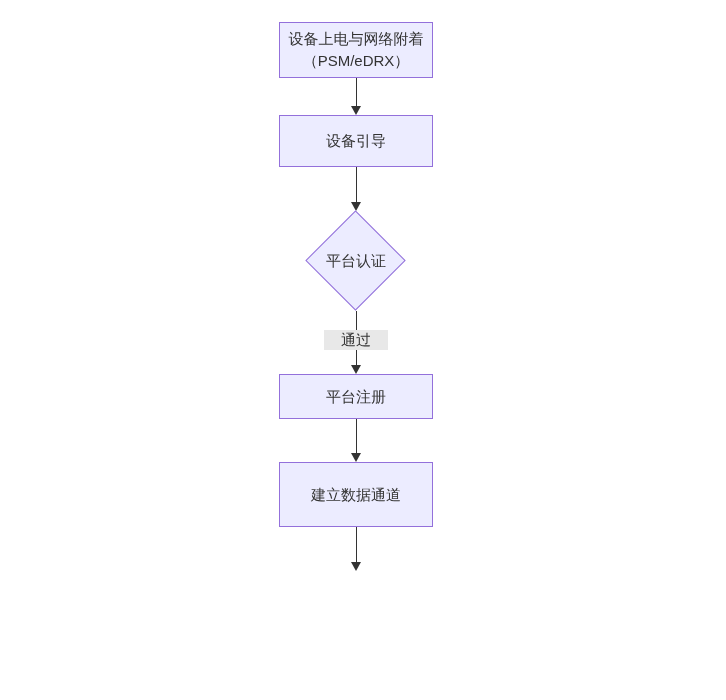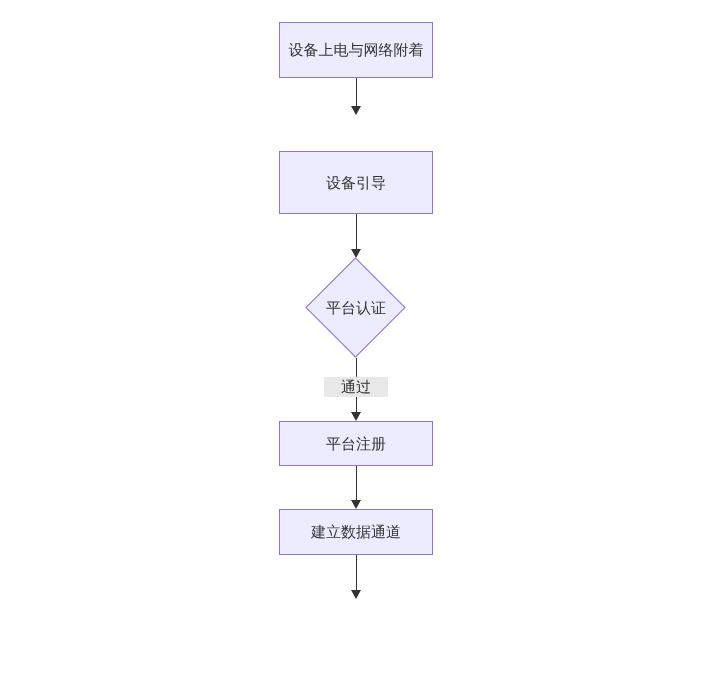--- a/index.html
+++ b/index.html
@@ -33,23 +33,23 @@
     color: var(--text);
     display: flex;
     flex-direction: column;
     justify-content: center;
     align-items: center;
     text-align: center;
     font-size: 15px;
     line-height: 22px;
   }
   .n1 { height: 56px; }
-  .n2 { height: 63px; margin-top: 36px; }
+  .n2 { height: 52px; }
   .n4 { height: 45px; gap: 14px; }
-  .n5 { height: 46px; }
+  .n5 { height: 65px; }
   .n6 { height: 66px; }
 
   
   .arrow { position: relative; width: 100%; }
   .a1 { height: 37px; }
   .a2 { height: 44px; }
   .a3 { height: 63px; }
   .a4 { height: 43px; }
   .a5 { height: 44px; }
   .arrow::before {
@@ -106,20 +106,21 @@
   }
 </style>
 </head>
 <body>
 
 <div class="canvas">
   <div class="flow">
 
     <div class="node rect n1">
       <div>设备上电与网络附着</div>
+      <div>（PSM/eDRX）</div>
     </div>
 
     <div class="arrow a1">
       <span class="head"></span>
     </div>
 
     <div class="node rect n2">
       <div>设备引导</div>
     </div>
 

